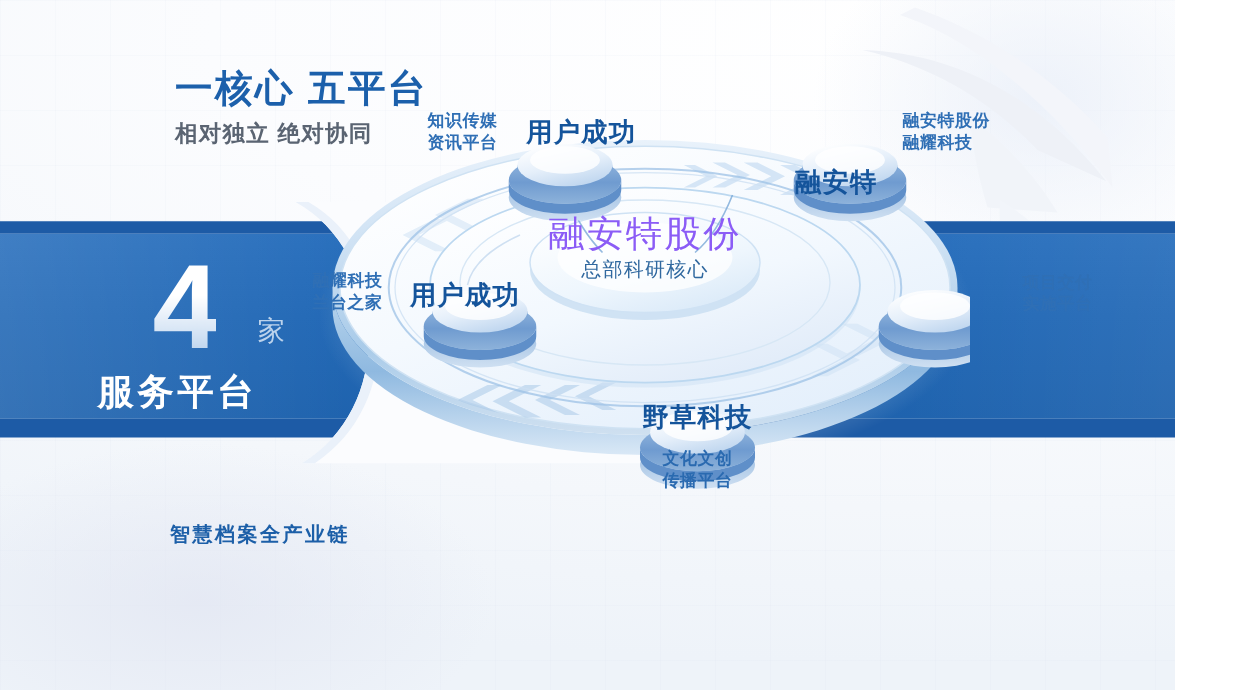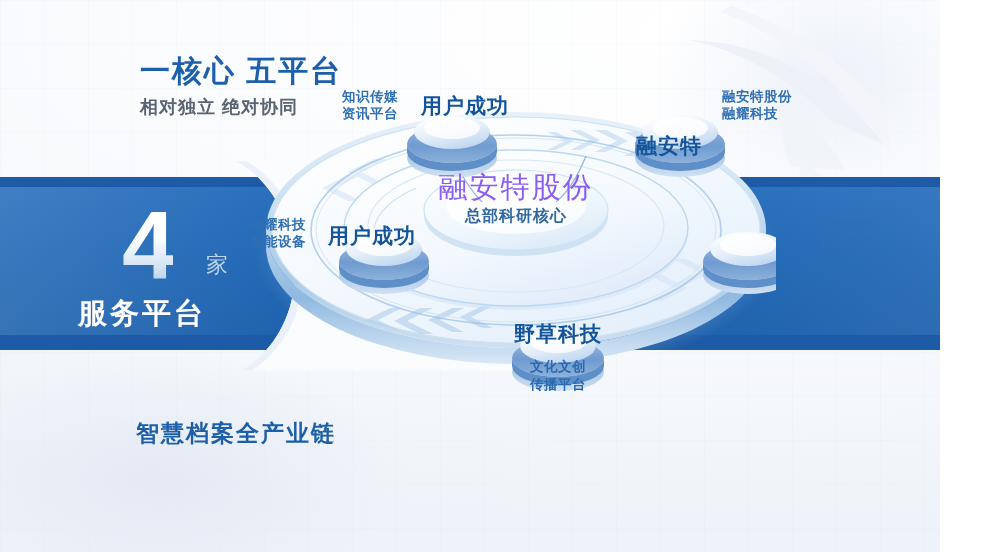--- a/index.html
+++ b/index.html
@@ -44,37 +44,37 @@
     background:linear-gradient(180deg,#ffffff 0%,#ffffff 40%,#cfe0f3 75%,#a9c6e6 100%);
     -webkit-background-clip:text;background-clip:text;color:transparent;
     letter-spacing:-2px;}
   .stat-unit{position:absolute;left:146px;top:68px;font-size:22px;font-weight:500;color:#bcd3ec;}
   .stat-label{position:absolute;left:18px;top:112px;font-size:29px;font-weight:600;color:#ffffff;letter-spacing:3px;}
 
   
   .h-title{position:absolute;left:140px;top:51px;font-size:30px;font-weight:700;color:#1c60ab;letter-spacing:2px;}
   .h-sub{position:absolute;left:140px;top:95px;font-size:18px;font-weight:700;color:#5a6472;letter-spacing:1px;}
 
-  .tag1{position:absolute;left:136px;top:418px;font-size:23px;font-weight:600;color:#1c5fa8;letter-spacing:2px;}
+  .tag1{position:absolute;left:136px;top:418px;font-size:16px;font-weight:600;color:#1c5fa8;letter-spacing:2px;}
   .tag2{position:absolute;left:136px;top:464px;font-size:23px;font-weight:600;color:#1c5fa8;letter-spacing:2px;}
 
   
   .diagram{position:absolute;left:256px;top:60px;width:520px;height:350px;}
   .diagram svg{position:absolute;left:0;top:0;}
 
   
   .nlabel{position:absolute;white-space:nowrap;}
   .nmain{font-size:21px;font-weight:700;color:#14549b;letter-spacing:1px;}
   .nsub{font-size:13.5px;font-weight:700;color:#2f6fb5;line-height:17px;letter-spacing:.5px;}
   .nsub-pill{font-size:13.5px;font-weight:700;color:#2a6ab0;line-height:18px;letter-spacing:.5px;text-align:center;}
 
   .core-main{position:absolute;left:0;top:0;width:100%;text-align:center;
     font-size:29px;font-weight:400;color:#8b5cf6;letter-spacing:2px;}
   .core-sub{position:absolute;left:0;top:38px;width:100%;text-align:center;
-    font-size:16px;font-weight:700;color:#30689f;letter-spacing:1px;}
+    font-size:16px;font-weight:400;color:#30689f;letter-spacing:1px;}
 </style>
 </head>
 <body>
 
 <div id="stage">
 
   <div class="bg-wash"></div>
   <div class="grid-faint"></div>
   <div class="bg-tint-left"></div>
   <div class="bg-tint-tr"></div>
@@ -276,21 +276,21 @@
     <div class="nlabel nmain" style="left:165px;top:32px;">用户成功</div>
 
     <div class="nlabel nmain" style="left:380px;top:32px;margin-top:40px;">融安特</div>
     <div class="nlabel" style="left:466px;top:28px;">
       <div class="nsub">融安特股份</div>
       <div class="nsub">融耀科技</div>
     </div>
 
     <div class="nlabel" style="left:-6px;top:156px;">
       <div class="nsub">融耀科技</div>
-      <div class="nsub">智能设备</div>
+      <div class="nsub">兰台之家</div>
     </div>
     <div class="nlabel nmain" style="left:72px;top:162px;">用户成功</div>
 
     <div class="nlabel" style="left:562px;top:157px;">
       <div class="nsub">项目交付</div>
       <div class="nsub">实施平台</div>
     </div>
 
     <div class="nlabel nsub-pill" style="left:256px;top:298px;width:92px;">
       <div>文化文创</div>

